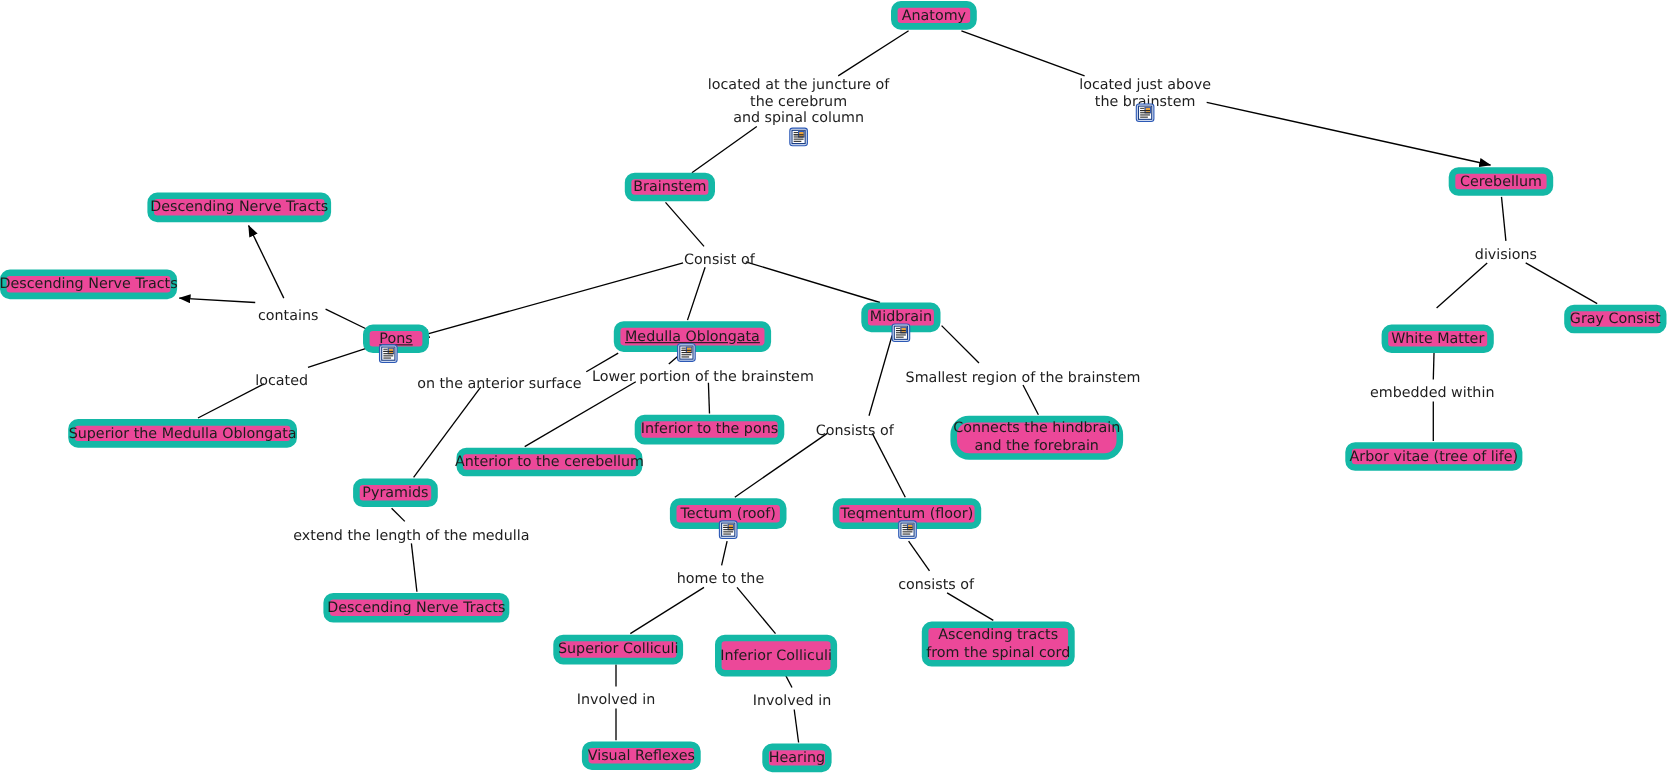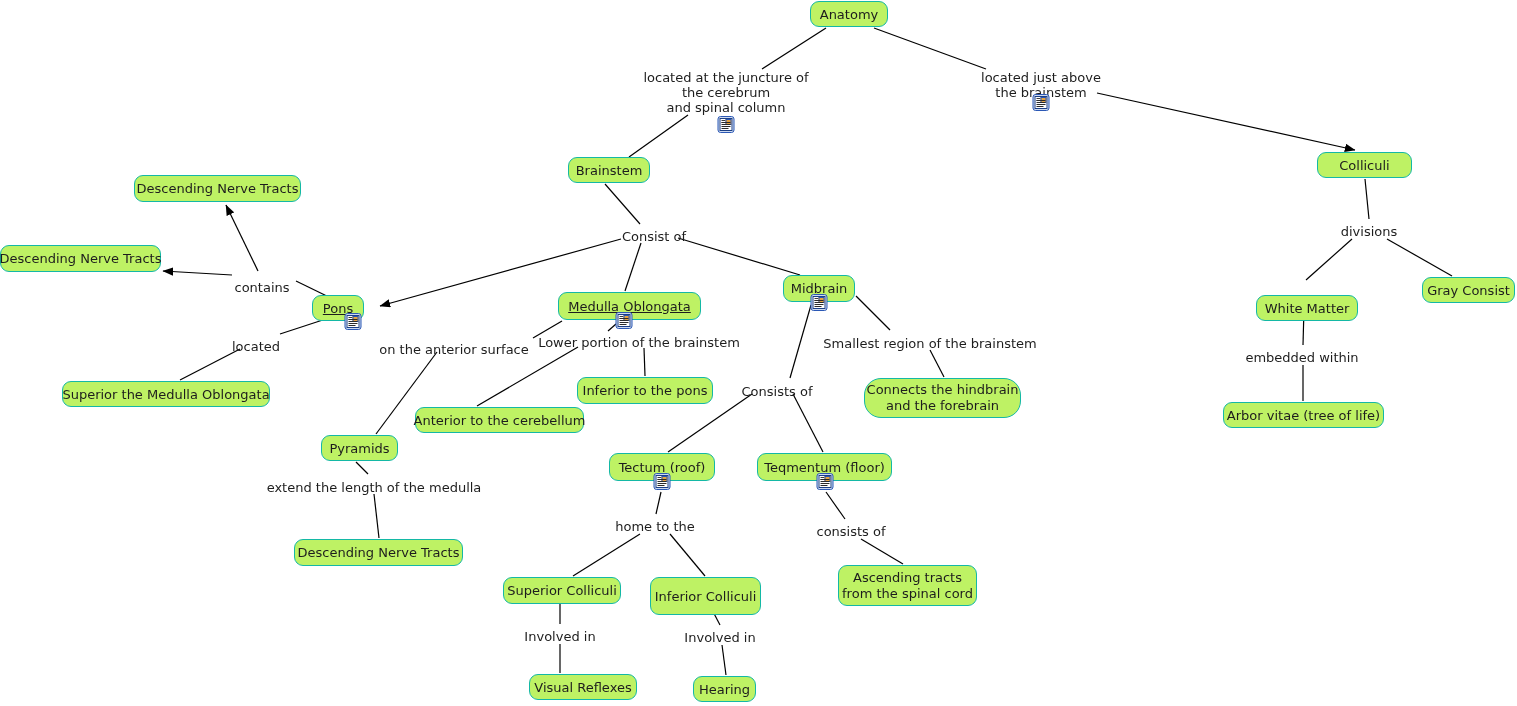--- a/index.html
+++ b/index.html
@@ -22,22 +22,22 @@
     position: absolute;
     left: 0;
     top: 0;
     width: 1517px;
     height: 706px;
     pointer-events: none;
   }
   .node {
     position: absolute;
     box-sizing: border-box;
-    background: #bef264;
-    border: 1px solid #14b8a6;
+    background: #ec4899;
+    border: 6px solid #14b8a6;
     border-radius: 9px;
     color: #1d1d1d;
     font-size: 13px;
     line-height: 15px;
     text-align: center;
     display: flex;
     align-items: center;
     justify-content: center;
     padding: 2px 8px;
     white-space: pre;
@@ -161,24 +161,24 @@
         <line x1="1352" y1="239" x2="1306" y2="280" stroke="#000000" stroke-width="1.2"></line>
         <line x1="1387" y1="239" x2="1452" y2="276" stroke="#000000" stroke-width="1.2"></line>
         <line x1="1304" y1="308" x2="1303" y2="345" stroke="#000000" stroke-width="1.2"></line>
         <line x1="1303" y1="365" x2="1303" y2="401" stroke="#000000" stroke-width="1.2"></line>
       </g>
   </svg>
 
   <div id="nodes-group">
       <div class="node" style="left: 810px; top: 1px; width: 78px; height: 26px;"><span>Anatomy</span></div>
       <div class="node" style="left: 568px; top: 157px; width: 82px; height: 26px;"><span>Brainstem</span></div>
-      <div class="node" style="left: 1317px; top: 152px; width: 95px; height: 26px;"><span>Colliculi</span></div>
+      <div class="node" style="left: 1317px; top: 152px; width: 95px; height: 26px;"><span>Cerebellum</span></div>
       <div class="node" style="left: 134px; top: 175px; width: 167px; height: 27px;"><span>Descending Nerve Tracts</span></div>
       <div class="node" style="left: 0px; top: 245px; width: 161px; height: 27px;"><span>Descending Nerve Tracts</span></div>
-      <div class="node" style="left: 312px; top: 295px; width: 52px; height: 26px; text-decoration: underline;"><span>Pons</span></div>
+      <div class="node" style="left: 330px; top: 295px; width: 60px; height: 26px; text-decoration: underline;"><span>Pons</span></div>
       <div class="res-icon" style="left: 352.5px; top: 313px;">
         <div class="page">
           <div class="thumb"></div>
           <div class="lines"></div>
         </div>
       </div>
       <div class="node" style="left: 558px; top: 292px; width: 143px; height: 28px; text-decoration: underline;"><span>Medulla Oblongata</span></div>
       <div class="res-icon" style="left: 623.5px; top: 312px;">
         <div class="page">
           <div class="thumb"></div>

